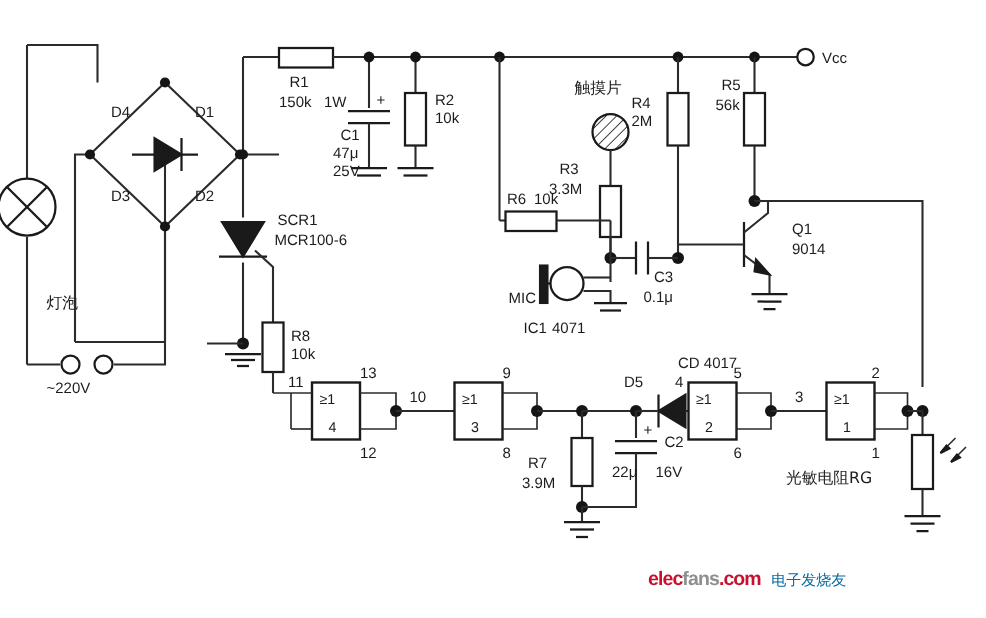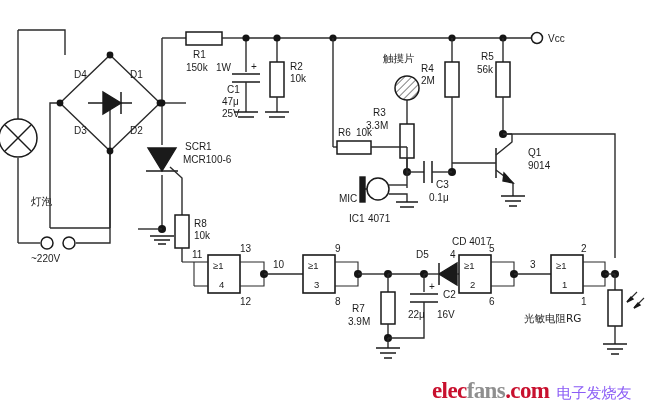--- a/index.html
+++ b/index.html
@@ -78,33 +78,33 @@
   }
   .watermark-wrap {
     position: absolute;
     left: 432px;
     top: 378px;
     display: flex;
     align-items: baseline;
     gap: 7px;
   }
   .wm-main {
-    font-family: Liberation Serif, serif;
-    font-size: 23px;
+    font-family: Liberation Sans, sans-serif;
+    font-size: 13px;
     font-weight: bold;
     color: #c8102e;
     letter-spacing: -0.6px;
   }
   .wm-main .dim {
     color: #8f8f8f;
   }
   .wm-cn {
     font-family: "DejaVu Sans", sans-serif;
-    font-size: 15px;
-    color: #8b5cf6;
+    font-size: 10px;
+    color: #0369a1;
   }
 </style>
 </head>
 <body>
 
 <div id="schematic-root">
 
   <svg id="schematic-svg" width="657" height="412" viewBox="0 0 657 412">
 
     <g>

